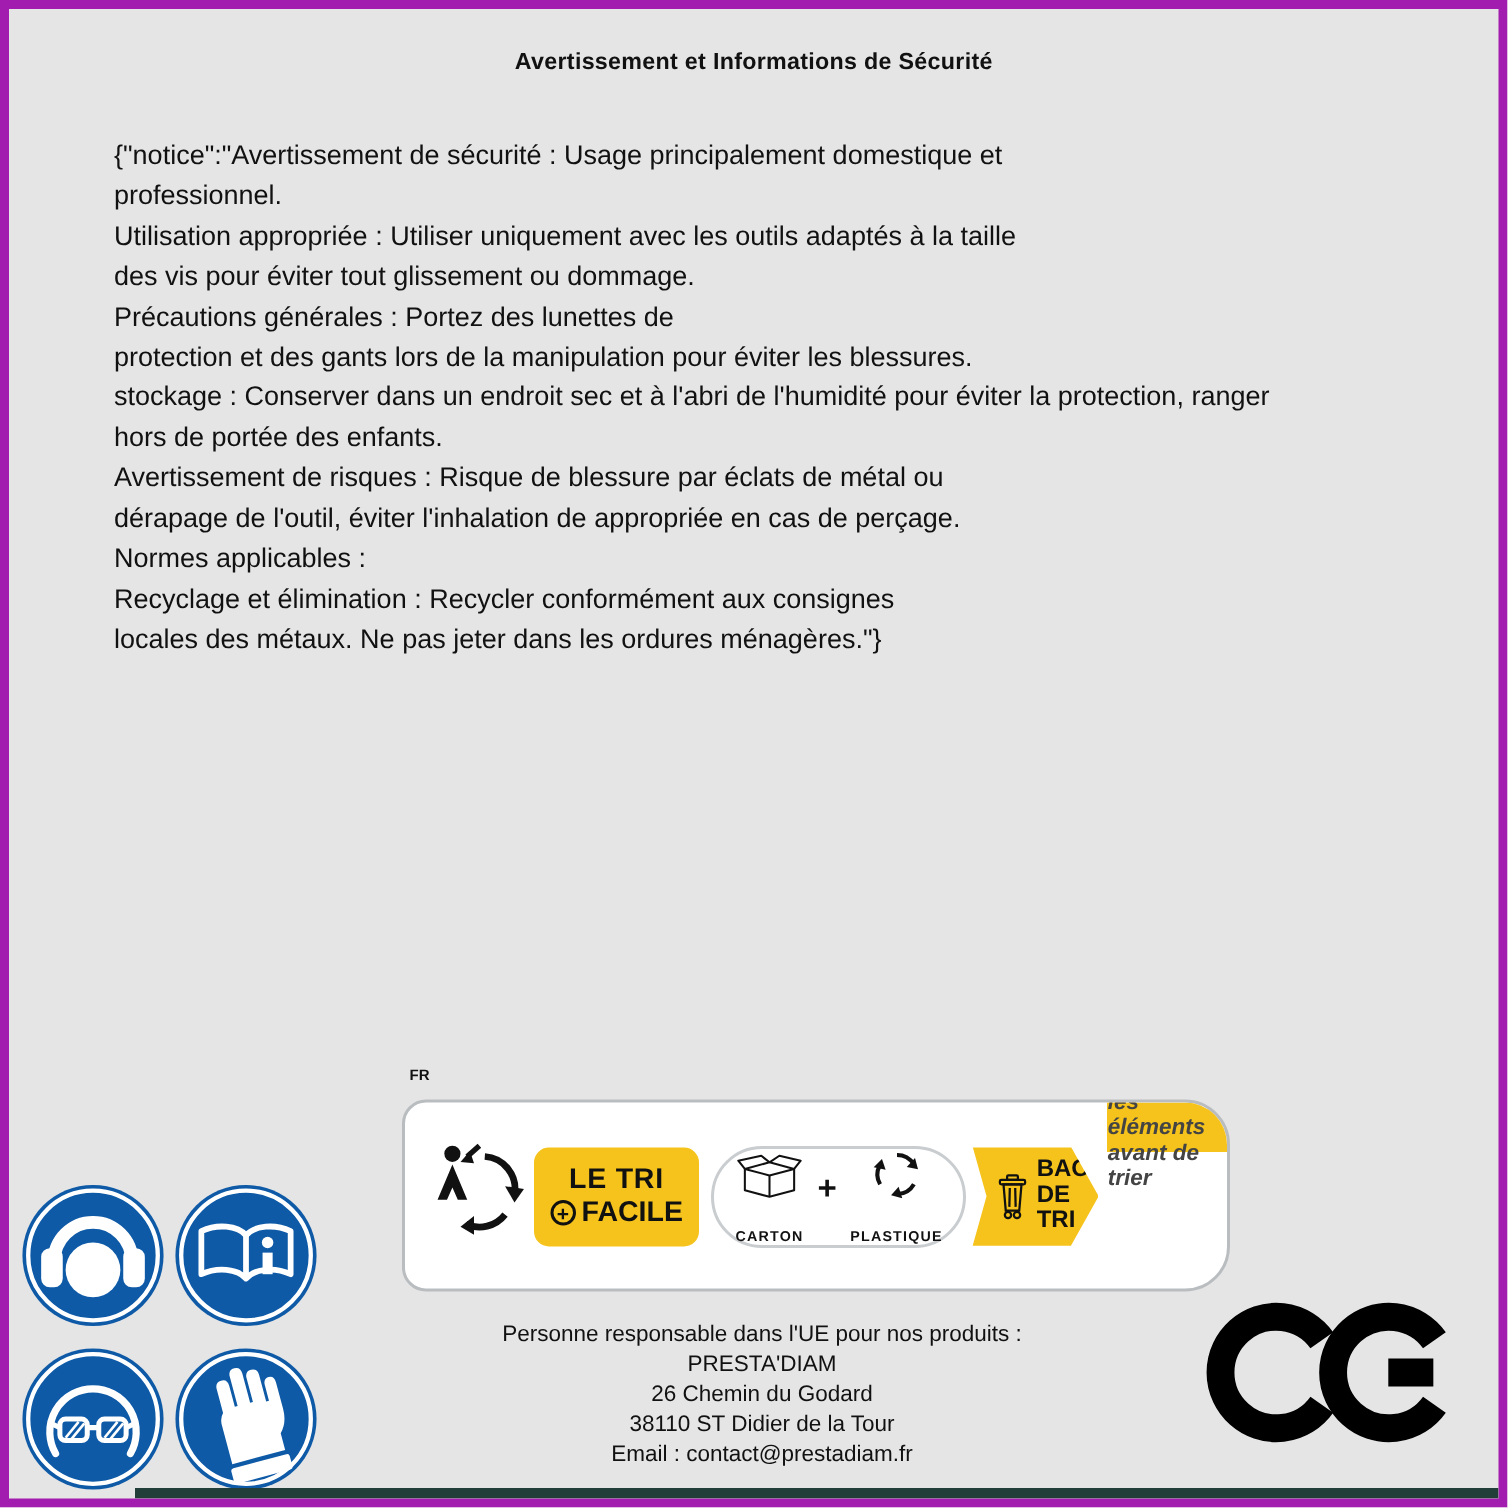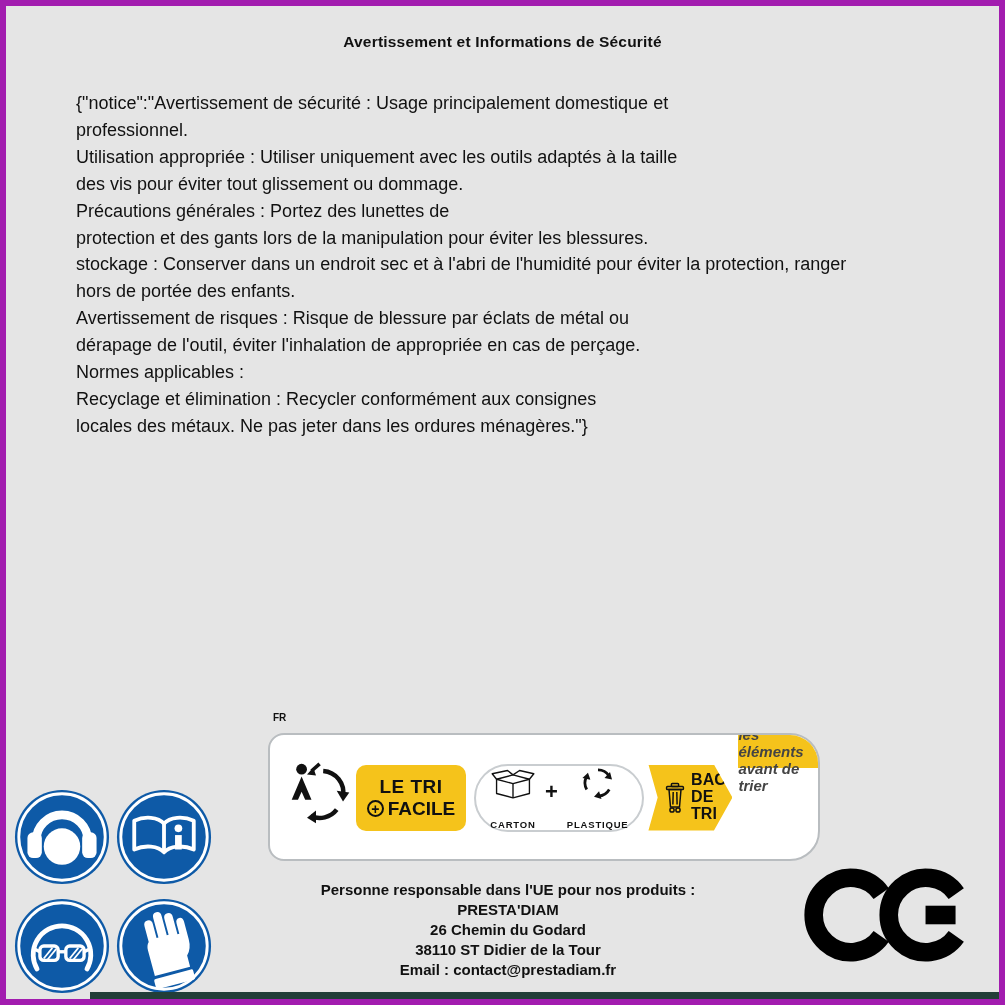--- a/index.html
+++ b/index.html
@@ -32,21 +32,21 @@
   .mat{display:flex;flex-direction:column;align-items:center;gap:20px;}
   .mlabel{font-size:9.5px;font-weight:bold;letter-spacing:.8px;}
   .mplus{font-size:22px;font-weight:bold;margin:0 9px 12px;}
   .pennant{margin-left:4px;width:84px;height:66px;background:#f5c31b;
     clip-path:polygon(0 0,78% 0,100% 50%,78% 100%,0 100%,11% 50%);
     display:flex;align-items:center;justify-content:center;gap:4px;padding-left:8px;box-sizing:border-box;flex:0 0 auto;}
   .binlines{font-size:16px;font-weight:800;line-height:1.05;}
   .strip{height:33px;background:#f5c31b;display:flex;align-items:center;justify-content:flex-end;
     padding-right:16px;font-style:italic;font-weight:bold;font-size:15px;color:#444;}
   .resp{position:absolute;left:252px;top:874px;width:500px;text-align:center;
-    font-size:15px;font-weight:bold;line-height:20px;}
+    font-size:15px;font-weight:normal;line-height:20px;}
   .ce{position:absolute;left:798px;top:853px;width:168px;height:112px;}
   .ce svg{width:100%;height:100%;display:block;}
   .bottombar{position:absolute;left:84px;right:0;bottom:0;height:7px;background:#223e38;}
 </style>
 </head>
 <body>
 
 <div id="page">
 
   <div class="title">Avertissement et Informations de Sécurité</div>

